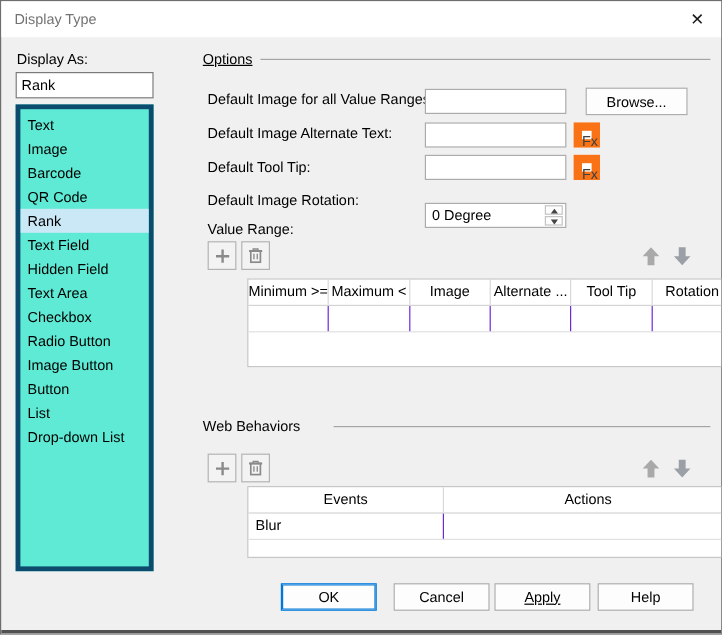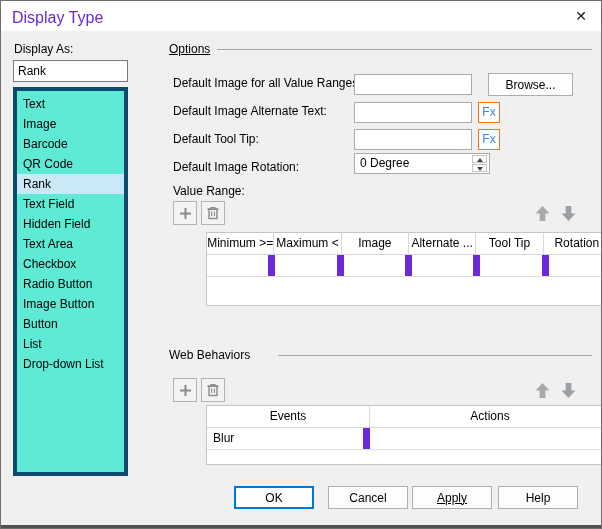--- a/index.html
+++ b/index.html
@@ -9,21 +9,21 @@
   .dialog {
     position:relative; width:602px; height:529px;
     background:#f0f0f0;
     border:1px solid #6e6e6e;
     overflow:hidden;
   }
   .bottom-strip { position:absolute; left:0; right:0; bottom:0; height:3px; background:#515151; }
 
   
   .titlebar { position:absolute; left:0; top:0; right:0; height:30px; background:#ffffff; }
-  .title { position:absolute; left:11px; top:8px; font-size:16px; color:#6d28d9; }
+  .title { position:absolute; left:11px; top:8px; font-size:12px; color:#737373; }
   .close-btn { position:absolute; right:10px; top:6px; width:20px; height:19px;
                text-align:center; line-height:19px; font-size:14px; color:#1b1b1b; cursor:default; }
 
   
   .display-as-label { position:absolute; left:13px; top:41px; }
   .display-as-input { position:absolute; left:12px; top:59px; width:115px; height:22px;
     background:#fff; border:1px solid #7a7a7a; padding:0 4px; font-size:12px;
     font-family:"Liberation Sans",sans-serif; }
   .listbox { position:absolute; left:12px; top:86px; width:115px; height:389px;
     background:#5eead4; border:4px solid #0c4a6e; padding-top:3px; overflow:hidden; }
@@ -37,24 +37,24 @@
   .gh-web { left:168px; top:347px;gap:28px; }
 
   
   .f-label { position:absolute; left:172px; white-space:nowrap; }
   .f-input { position:absolute; left:353px; width:118px; height:21px; background:#fff;
     border:1px solid #ababab; padding:0 4px; font-size:12px; font-family:"Liberation Sans",sans-serif; }
   .browse-btn { position:absolute; left:487px; top:72px; width:85px; height:23px;
     background:#fdfdfd; border:1px solid #adadad; font-size:12px;
     font-family:"Liberation Sans",sans-serif; color:#000; }
   .fx-btn { position:absolute; left:477px; width:22px; height:21px; background:#fff;
-    border:1px solid #f97316; color:#3b82f6; font-size:12px; text-align:center; line-height:19px; }
-
-  
-  .spinner { position:absolute; left:353px; top:152px; width:136px; height:21px;
+    border:7px solid #f97316; color:#404040; font-size:12px; text-align:center; line-height:19px; }
+
+  
+  .spinner { position:absolute; left:353px; top:168px; width:118px; height:21px;
     background:#fff; border:1px solid #ababab;text-align:center; }
   .spinner .spin-text { position:absolute; left:5px; top:2px; }
   .spin-btns { position:absolute; right:2px; top:1px; width:15px; height:17px; }
   .spin-up, .spin-down { position:absolute; left:0; width:15px; height:8px;
     background:#fdfdfd; border:1px solid #c4c4c4; }
   .spin-up { top:0; } .spin-down { bottom:0; }
   .spin-up::after, .spin-down::after { content:""; position:absolute; left:4px; }
   .spin-up::after { top:2px; border-left:3px solid transparent; border-right:3px solid transparent; border-bottom:4px solid #444; }
   .spin-down::after { top:2px; border-left:3px solid transparent; border-right:3px solid transparent; border-top:4px solid #444; }
 
@@ -65,21 +65,21 @@
     border:1px solid #b3b3b3; display:flex; align-items:center; justify-content:center; }
   .arrow-btn { position:absolute; width:24px; height:24px; display:flex; align-items:center; justify-content:center; }
 
   
   .grid { position:absolute; left:172px; width:405px; background:#fff; border:1px solid #c6c6c6;margin-left:33px; }
   .grid-header { display:flex; height:22px; border-bottom:1px solid #d4d4d4; }
   .grid-header .hcell { line-height:21px; text-align:center; border-right:1px solid #d9d9d9;
     overflow:hidden; white-space:nowrap; text-overflow:ellipsis; }
   .grid-header .hcell:last-child { border-right:none; }
   .grid-row { display:flex; height:22px; border-bottom:1px solid #e0e0e0; }
-  .grid-row .cell { line-height:21px; padding-left:6px; border-right:7px solid #6d28d9;
+  .grid-row .cell { line-height:21px; padding-left:6px; border-right:1px solid #6d28d9;
     overflow:hidden; white-space:nowrap; }
   .grid-row .cell:last-child { border-right:none; }
   .grid-vr { top:231px; height:74px; }
   .grid-vr .hcell, .grid-vr .cell { flex:1; }
   .grid-web { top:404px; height:60px; }
   .grid-web .hcell.c0, .grid-web .cell.c0 { width:163px; flex:none; }
   .grid-web .hcell.c1, .grid-web .cell.c1 { flex:1; }
 
   
   .footer-btn { position:absolute; top:485px; width:80px; height:23px; background:#fdfdfd;

